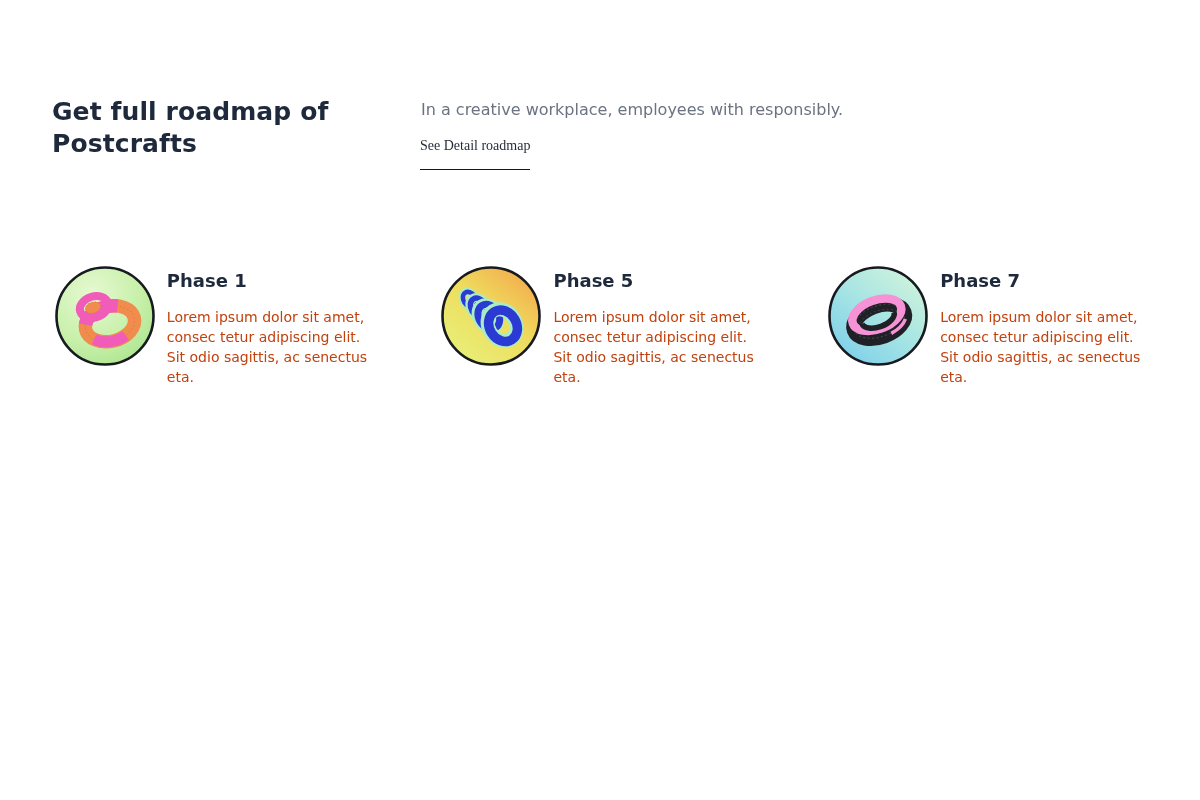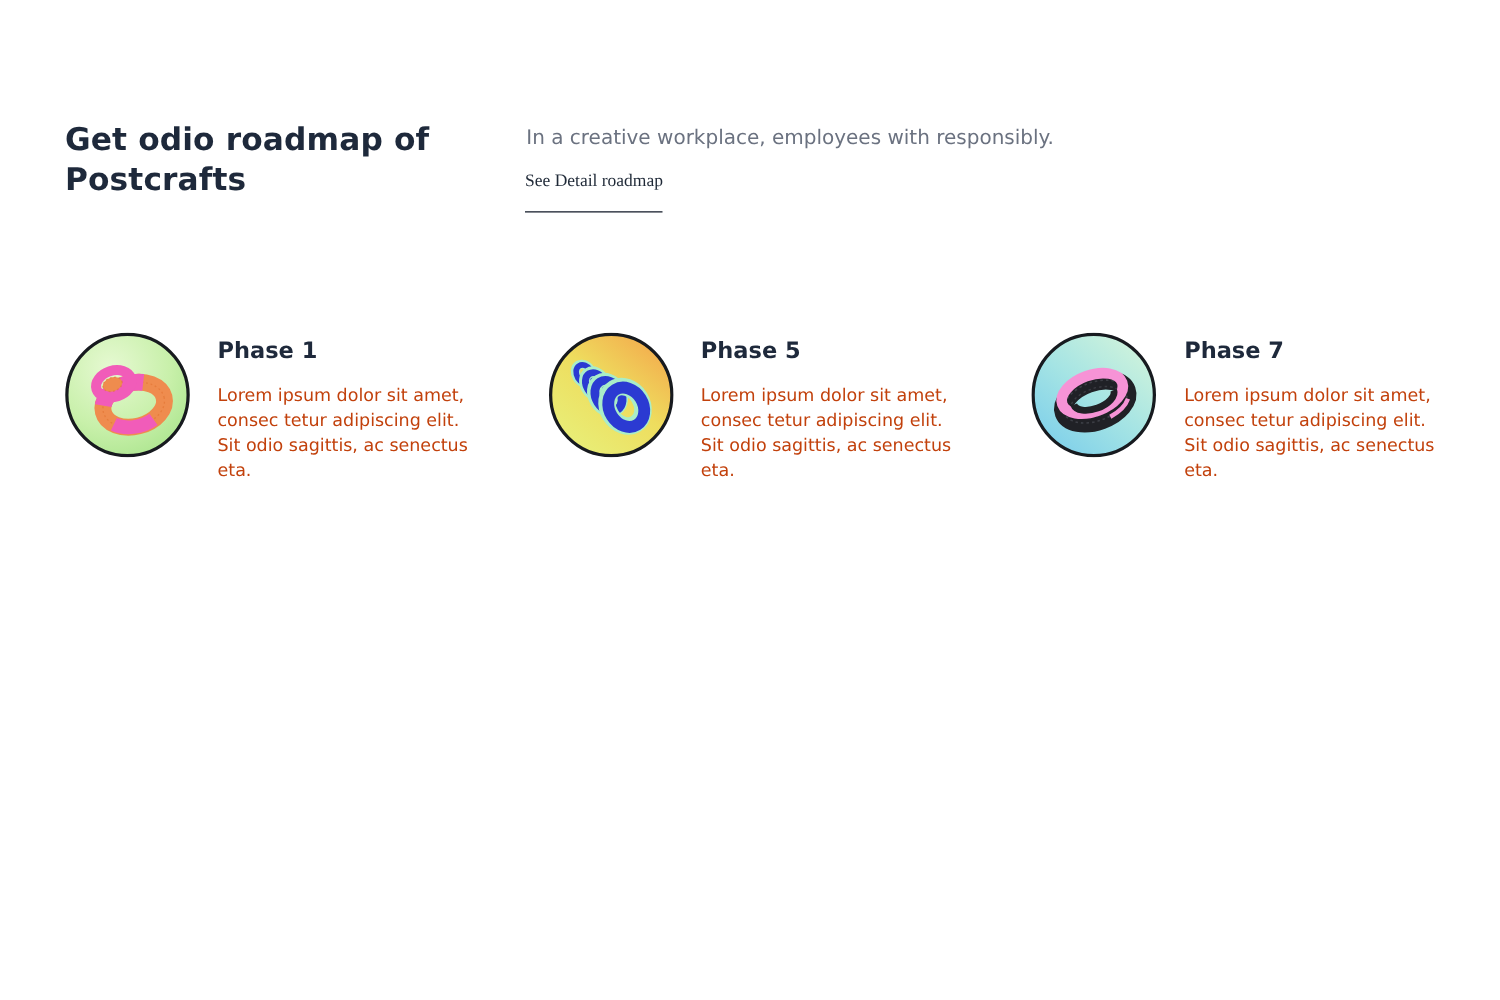--- a/index.html
+++ b/index.html
@@ -27,40 +27,40 @@
     display: inline-block; margin-top: 13px; padding-bottom: 13px;
     font-size: 14px; line-height: 20px; color: #1f2937;
     text-decoration: none; border-bottom: 1.5px solid #111827; font-family: Liberation Serif, serif;
   }
 
   
   .phases {
     margin-top: 96px;
     display: grid; grid-template-columns: repeat(3, 1fr); gap: 64px;
   }
-  .phase { display: flex; gap: 22px; align-items: flex-start; }
+  .phase { display: flex; gap: 12px; align-items: flex-start; justify-content: center; }
   .phase-icon { width: 100px; height: 100px; flex: 0 0 100px; display: block; }
   .phase-icon svg { display: block; width: 100px; height: 100px; }
   .phase-text { margin-top: 3px; min-width: 0; }
   .phase-title {
     margin: 0; font-size: 18px; line-height: 23px; font-weight: 700;
     color: #1e293b;
   }
   .phase-desc {
     margin: 15px 0 0 0; max-width: 205px;
     font-size: 14px; line-height: 20px; color: #c2410c;
   }
 </style>
 </head>
 <body>
 
 <main class="section">
 
   <div class="header">
-    <h2 class="section-title">Get odio roadmap of Postcrafts</h2>
+    <h2 class="section-title">Get full roadmap of Postcrafts</h2>
     <div class="header-right">
       <p class="section-subtitle">In a creative workplace, employees with responsibly.</p>
       <a href="#" class="roadmap-link">See Detail roadmap</a>
     </div>
   </div>
 
   <div class="phases">
 
     <div class="phase">
       <span class="phase-icon">

